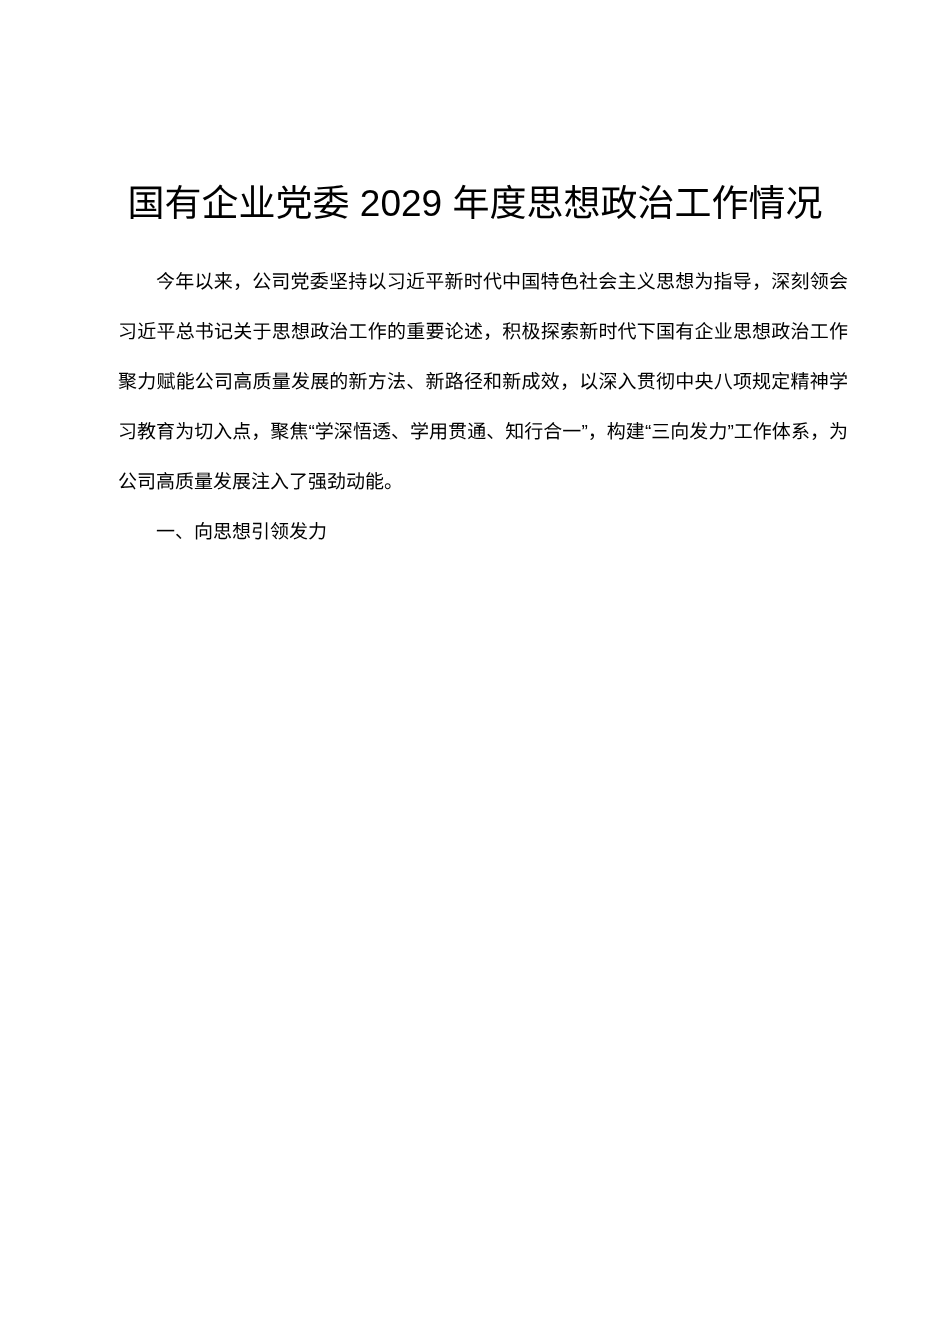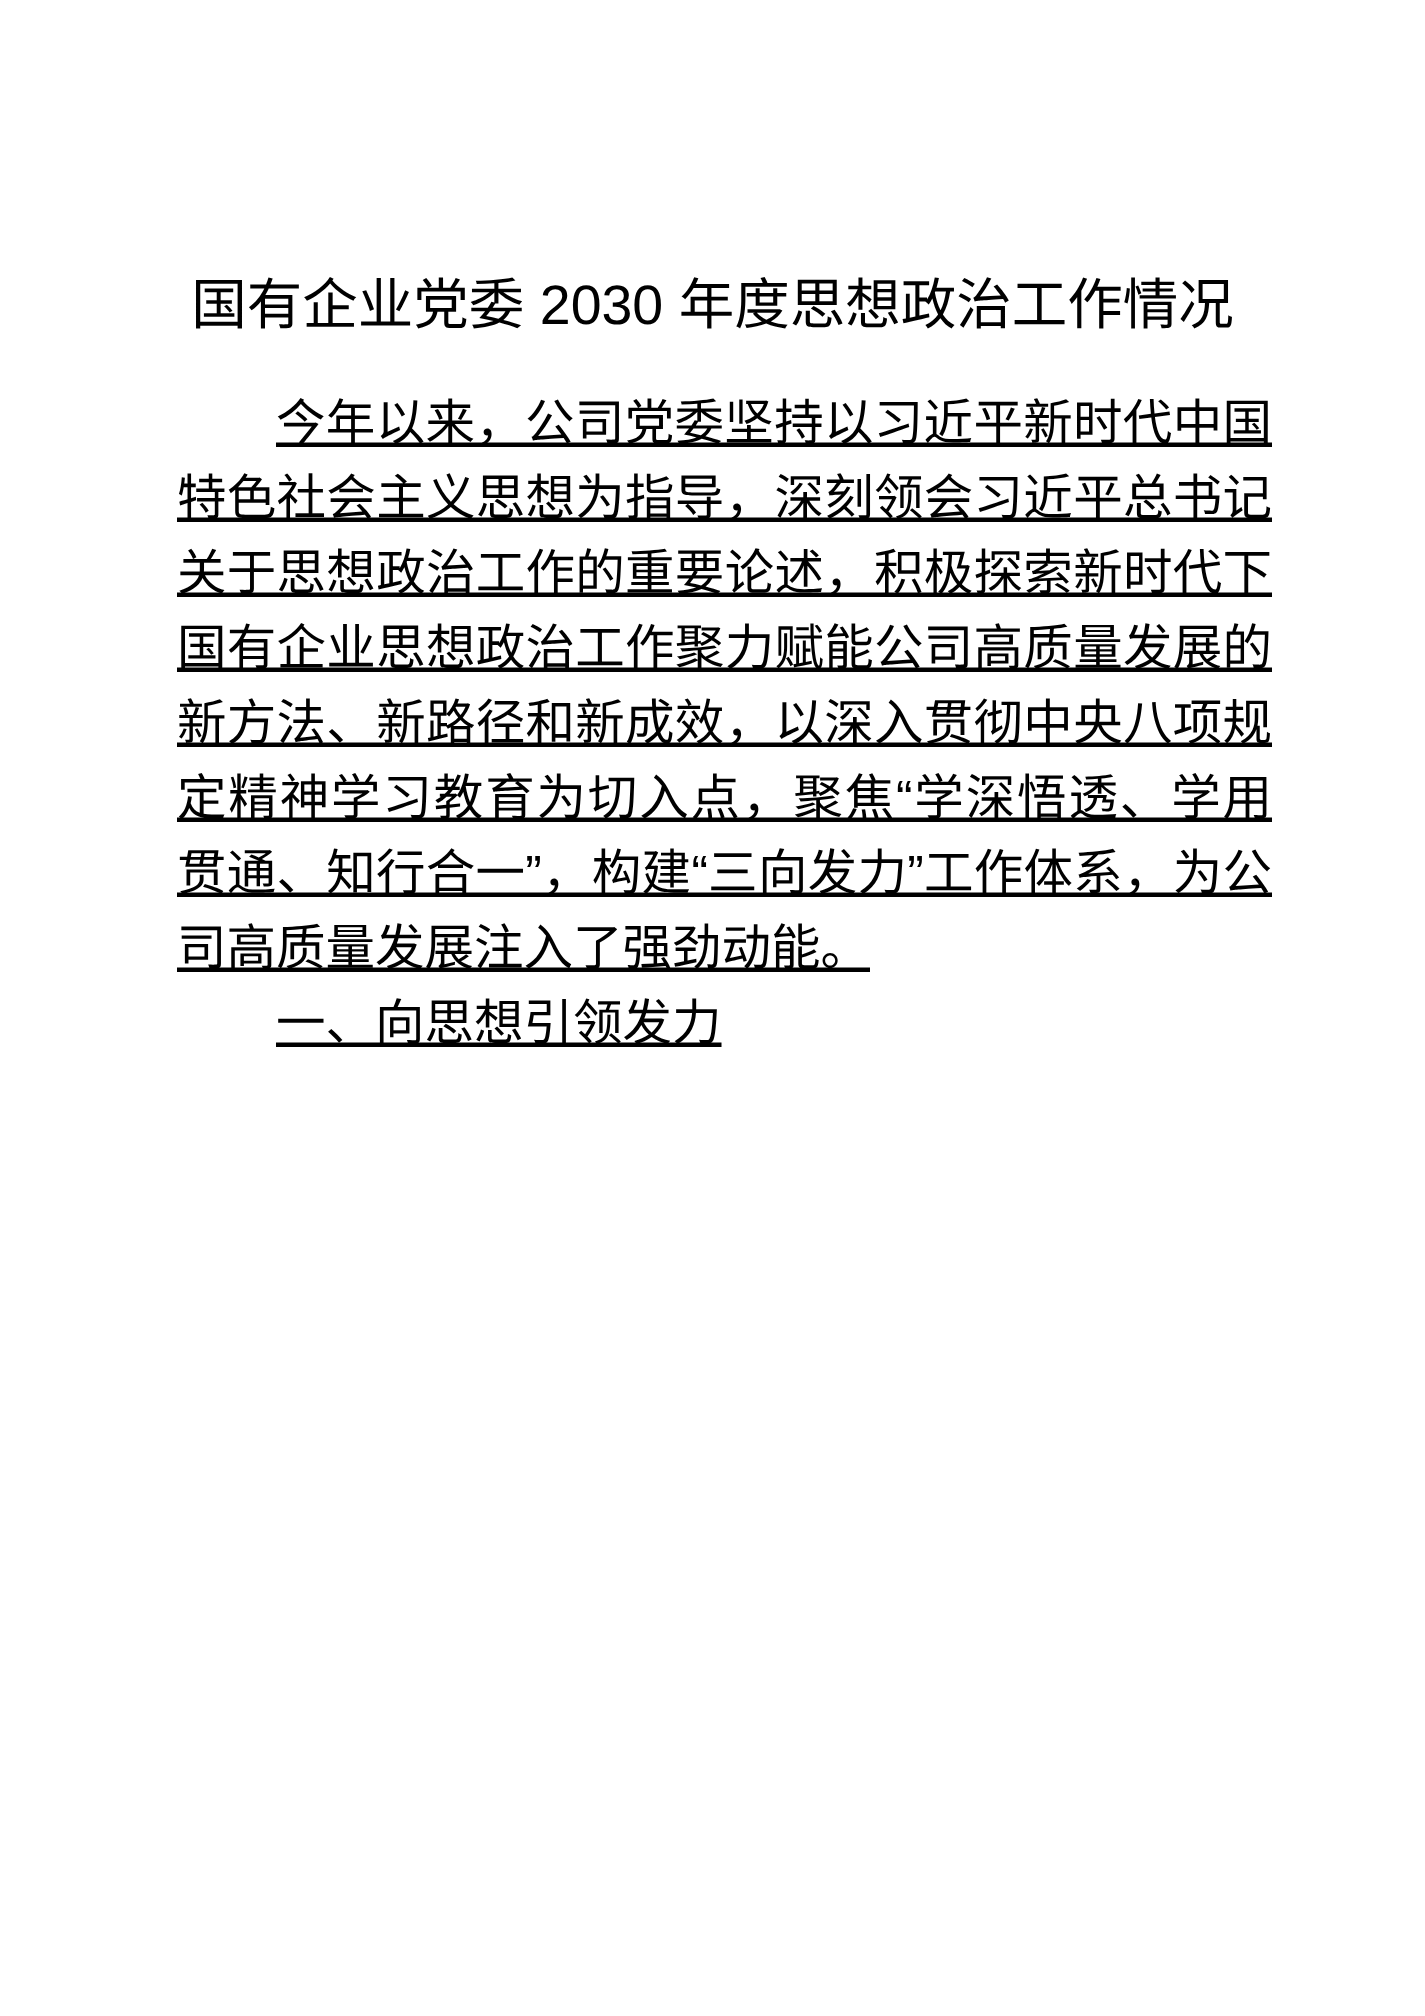--- a/index.html
+++ b/index.html
@@ -29,41 +29,40 @@
   .doc-title .title-line {
     display: block;
   }
   .doc-body {
     margin: 16px 102px 0 118px;
     width: 730px;
   }
   .para {
     margin: 0;
     padding: 0;
-    font-size: 33px;
+    font-size: 19px;
     line-height: 50px;
     font-weight: 400;
     text-align: justify;
     text-justify: inter-ideograph;
     text-indent: 2em;
     word-break: break-all;
     overflow-wrap: break-word;
-    text-decoration: underline;
   }
   .para .lead-bold {
     font-weight: 700;
   }
 </style>
 </head>
 <body>
 
 <div class="page">
 
   <h1 class="doc-title">
-    <span class="title-line">国有企业党委 2030 年度思想政治工作情况</span>
+    <span class="title-line">国有企业党委 2029 年度思想政治工作情况</span>
   </h1>
 
   <div class="doc-body">
 
     <p class="para">今年以来，公司党委坚持以习近平新时代中国特色社会主义思想为指导，深刻领会习近平总书记关于思想政治工作的重要论述，积极探索新时代下国有企业思想政治工作聚力赋能公司高质量发展的新方法、新路径和新成效，以深入贯彻中央八项规定精神学习教育为切入点，聚焦“学深悟透、学用贯通、知行合一”，构建“三向发力”工作体系，为公司高质量发展注入了强劲动能。</p>
 
     <p class="para">一、向思想引领发力</p>
 
 
   </div>

